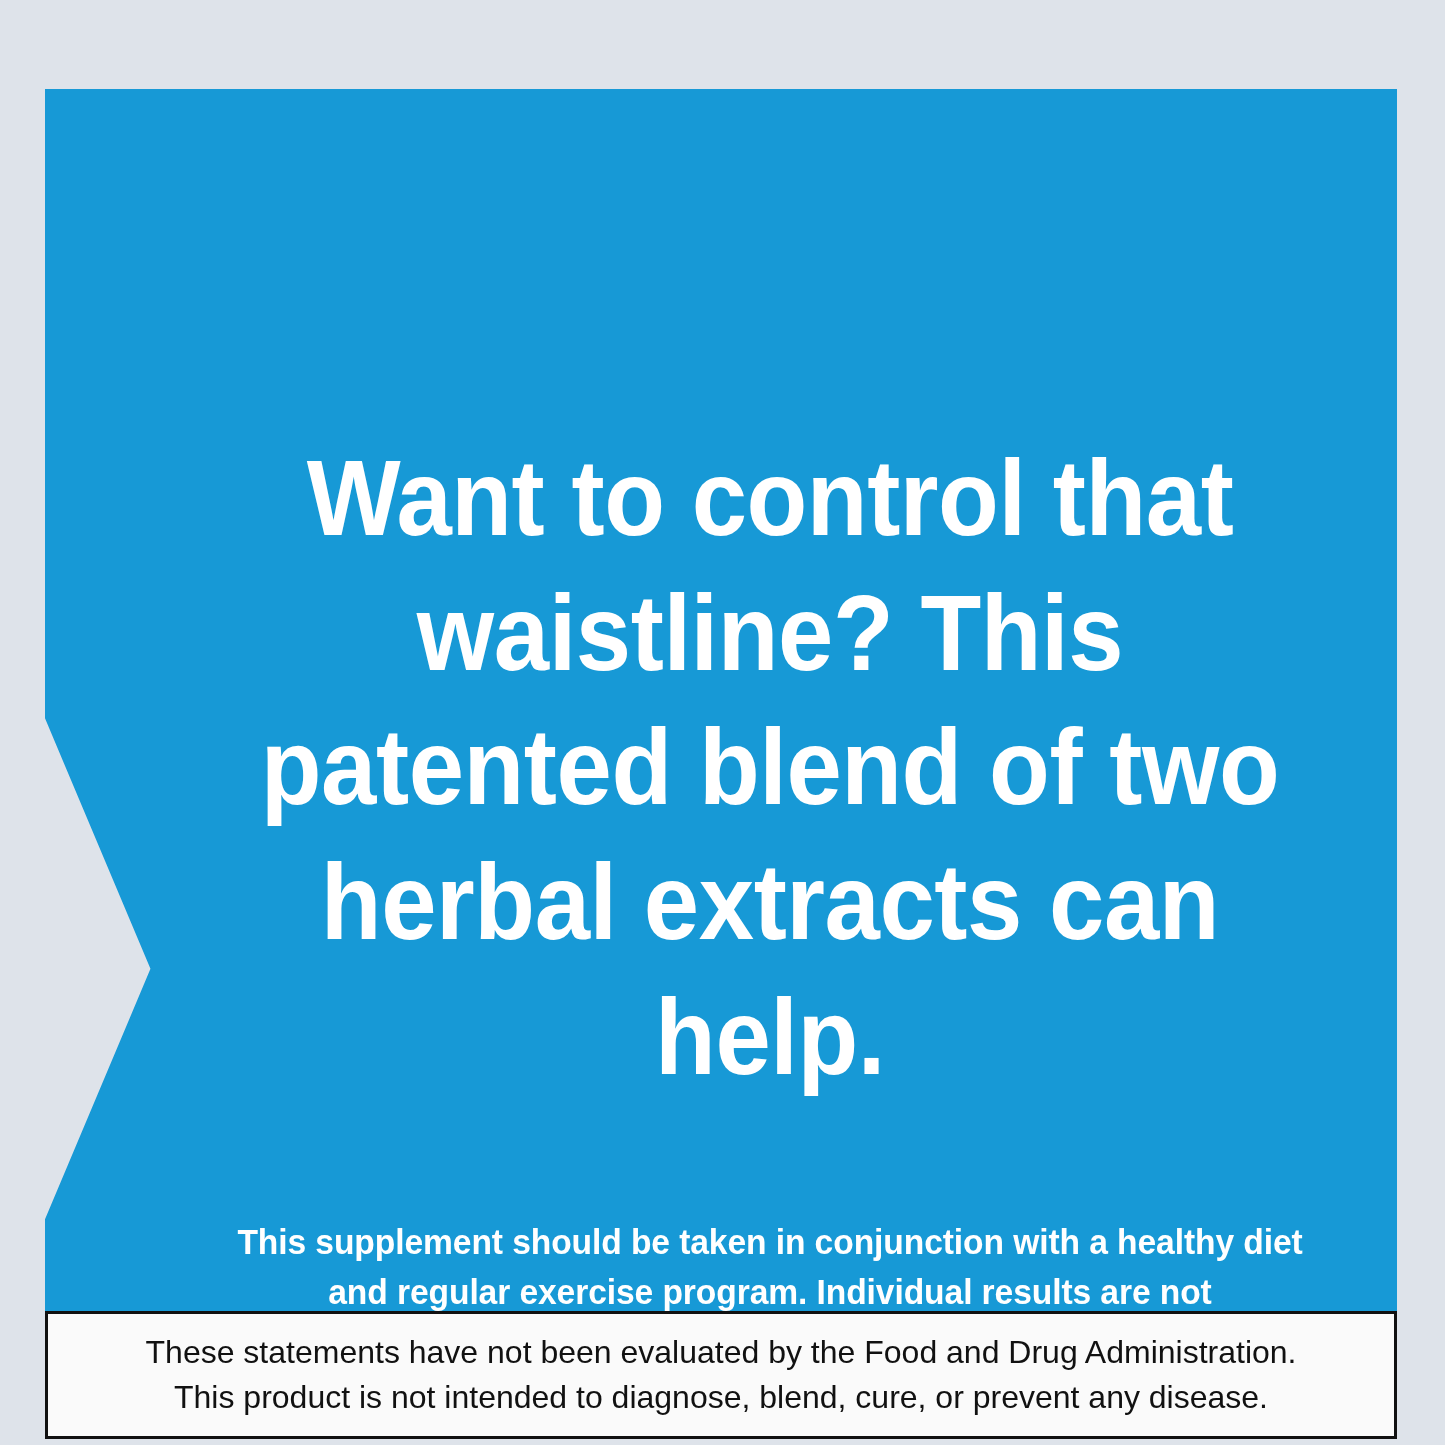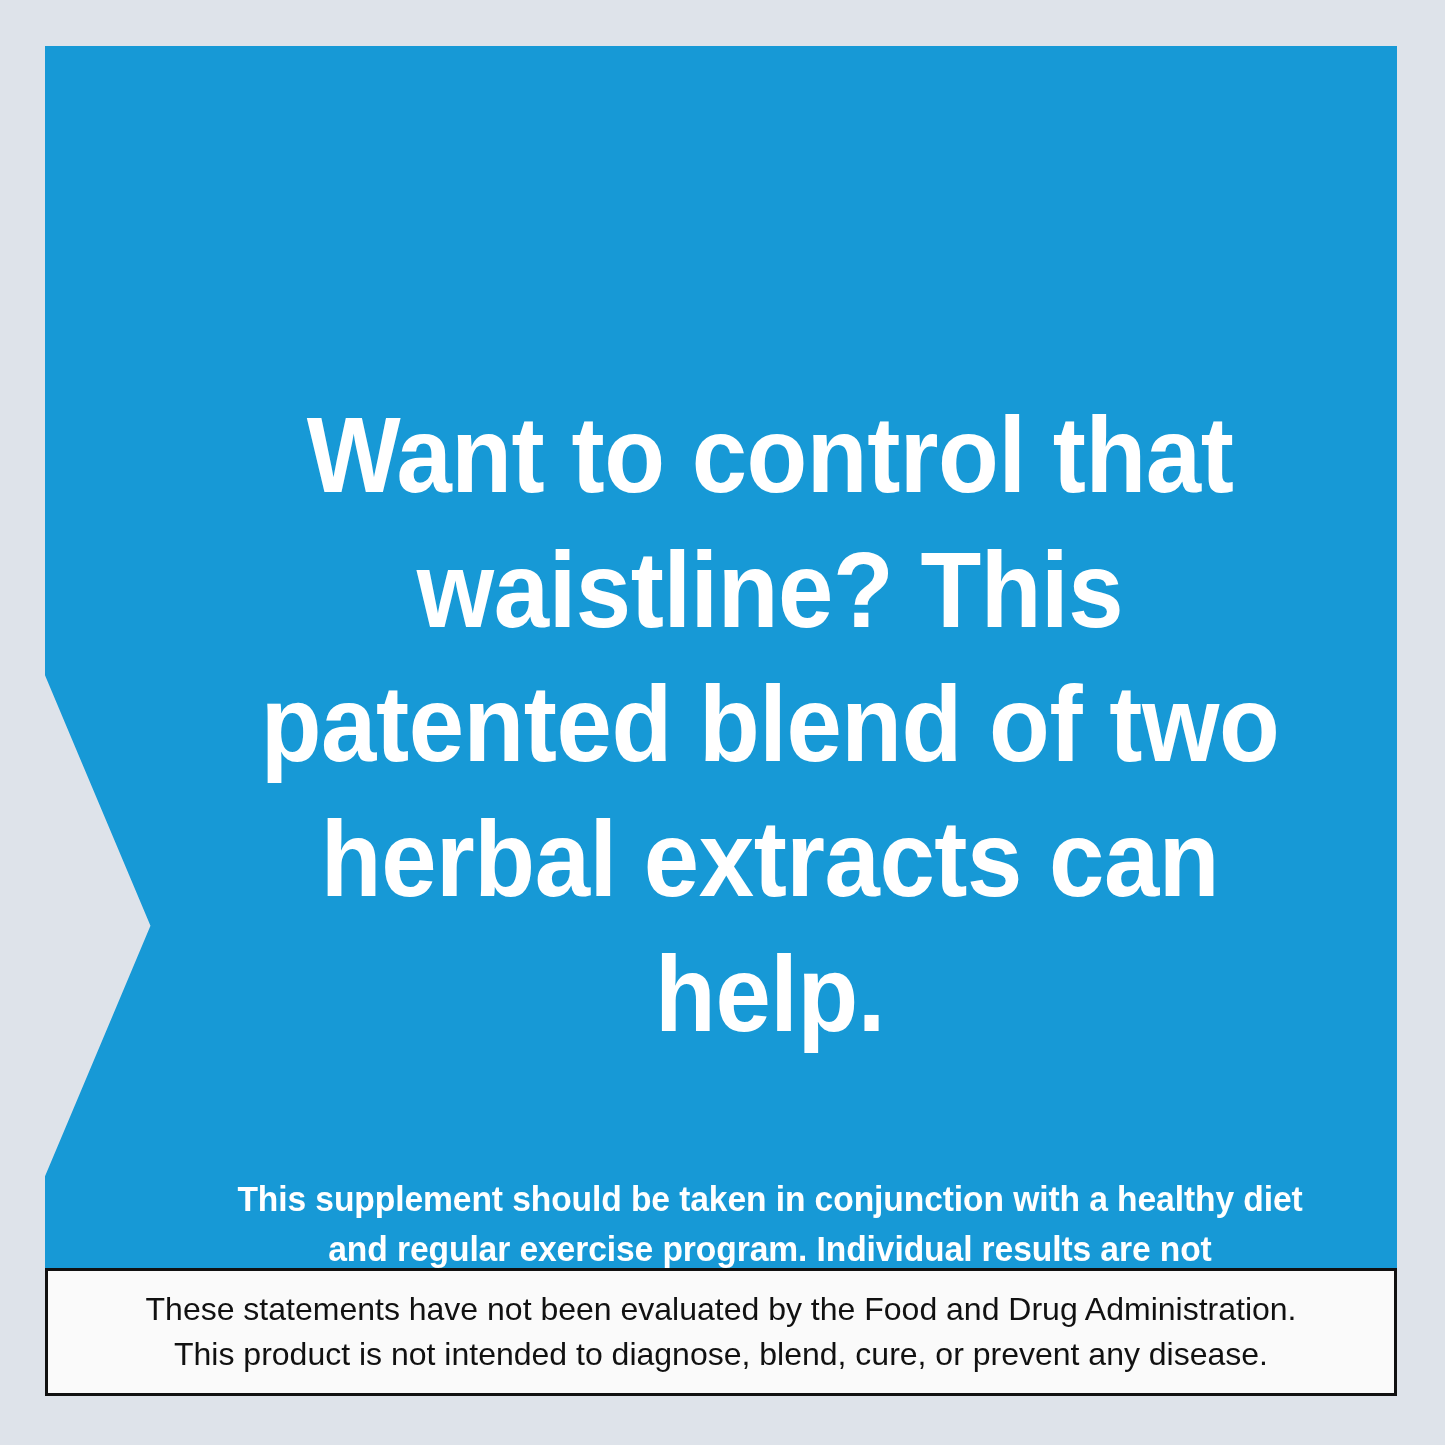--- a/index.html
+++ b/index.html
@@ -11,20 +11,21 @@
     height: 1445px;
     background: #dee3ea;
     font-family: "Liberation Sans", sans-serif;
     overflow: hidden;
   }
 
   #card {
     position: relative;
     width: 1445px;
     height: 1245px;
+    margin-top: 43px;
   }
 
   
   #blue-panel {
     position: absolute;
     left: 45px;
     top: 46px;
     width: 1352px;
     height: 1222px;
     background: #1799d6;

